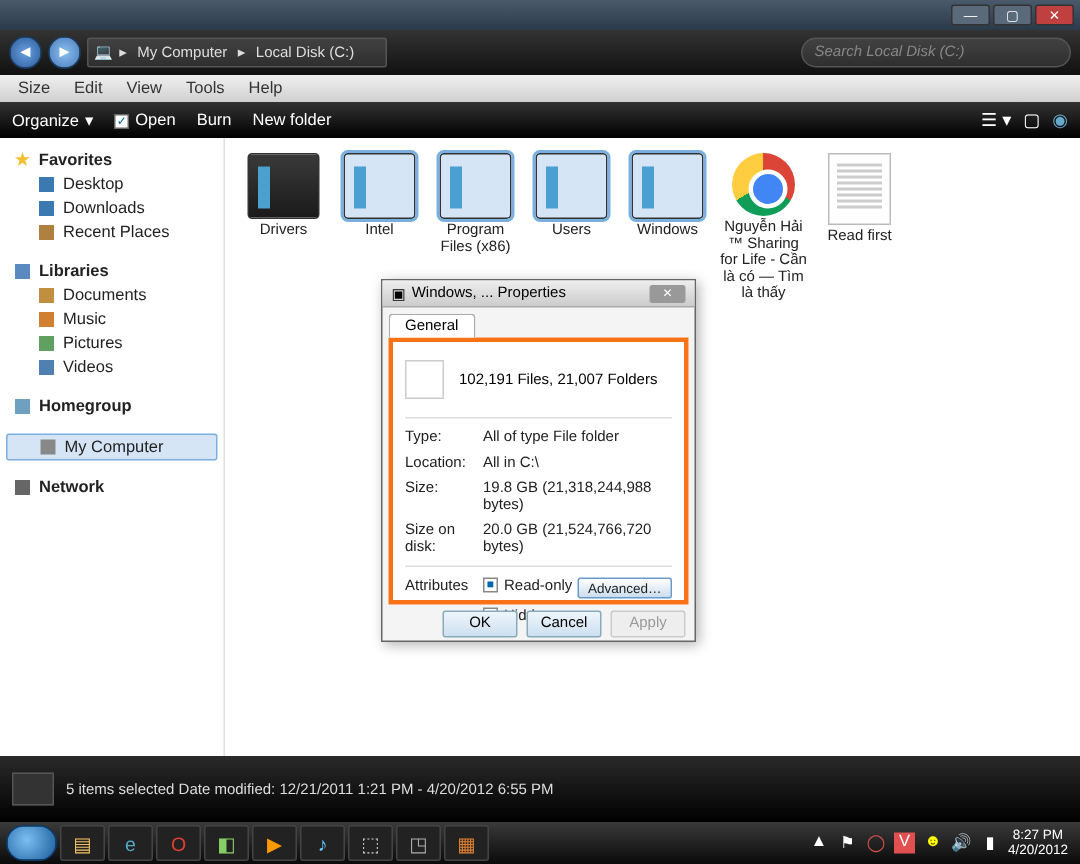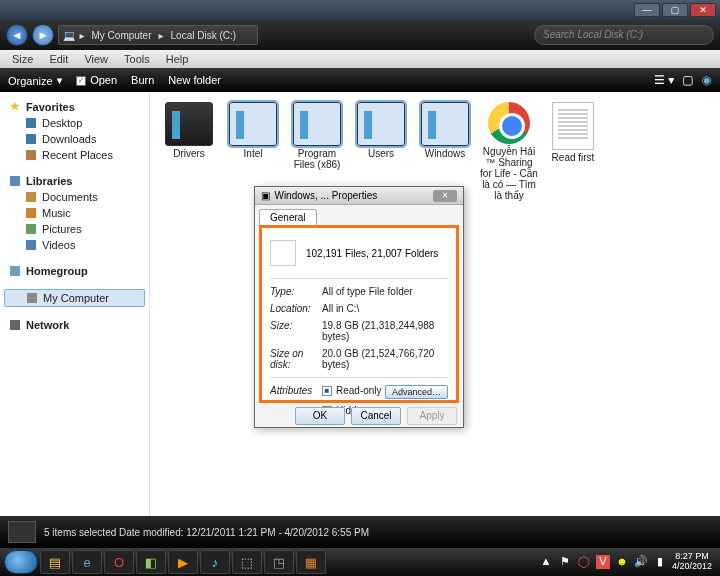--- a/index.html
+++ b/index.html
@@ -52,33 +52,33 @@
 
 
 .dialog { position: absolute; left: 254px; top: 186px; width: 210px; height: 242px; background: #f4f4f4; border: 1px solid #666; box-shadow: 2px 2px 8px rgba(0,0,0,0.3); font-size: 10px; }
 .dialog .dlg-title { height: 18px; background: linear-gradient(#eee,#ccc); display: flex; align-items: center; padding: 0 6px; gap: 4px; border-bottom: 1px solid #aaa; }
 .dialog .dlg-title .t { flex: 1; }
 .dialog .dlg-close { width: 24px; height: 12px; background: #999; color: #fff; font-size: 8px; text-align: center; line-height: 11px; border-radius: 2px; }
 .dialog .tabs { height: 20px; display: flex; align-items: flex-end; padding: 0 4px; }
 .dialog .tab { padding: 2px 10px; background: #fff; border: 1px solid #aaa; border-bottom: none; border-radius: 3px 3px 0 0; }
 .dialog .panel { background: #fff; margin: 0 4px 4px; border: 3px solid #f97316; height: 178px; padding: 8px; }
 .dialog .row { display: flex; padding: 3px 0; }
-.dialog .row .k { width: 52px; color: #222; font-style: italic; }
+.dialog .row .k { width: 52px; color: #222; }
 .dialog .row .v { flex: 1; color: #222; }
 .dialog .sep { border-top: 1px solid #ddd; margin: 4px 0; }
 .dialog .file-ico { width: 26px; height: 26px; border: 1px solid #ccc; background: #fff; display: inline-block; margin-right: 10px; }
 .dialog .summary { display: flex; align-items: center; padding: 4px 0 8px; }
 .dialog .chk2 { width: 10px; height: 10px; border: 1px solid #888; display: inline-block; margin-right: 4px; background: #fff; font-size: 8px; color: #06a; text-align: center; line-height: 8px; vertical-align: middle; }
 .dialog .adv-btn { float: right; font-size: 9px; padding: 1px 6px; background: linear-gradient(#fff,#cde); border: 1px solid #6a9aca; border-radius: 2px; }
 .dialog .dlg-btns { display: flex; justify-content: flex-end; gap: 6px; padding: 0 6px 4px; }
 .dialog .dlg-btn { width: 50px; height: 18px; font-size: 10px; background: linear-gradient(#eef5fc,#cde0f0); border: 1px solid #8ab; border-radius: 2px; text-align: center; line-height: 16px; }
 .dialog .dlg-btn.disabled { color: #999; background: #eee; border-color: #ccc; }
 
 
-.statusbar { position: absolute; left: 0; right: 0; bottom: 28px; height: 32px; background: linear-gradient(#2a2a2a,#000); color: #ddd; font-size: 10px; display: flex; align-items: center; padding: 0 8px; gap: 8px; }
+.statusbar { position: absolute; left: 0; right: 0; bottom: 28px; height: 44px; background: linear-gradient(#2a2a2a,#000); color: #ddd; font-size: 10px; display: flex; align-items: center; padding: 0 8px; gap: 8px; }
 .statusbar .thumb { width: 28px; height: 22px; background: #333; border: 1px solid #555; }
 
 
 .taskbar { position: absolute; left: 0; right: 0; bottom: 0; height: 28px; background: linear-gradient(#3a3a3a,#0a0a0a); display: flex; align-items: center; padding: 0 4px; gap: 2px; }
 .start { width: 34px; height: 24px; border-radius: 14px; background: radial-gradient(circle at 40% 40%, #7ac0f0, #1a5a9a); border: 1px solid #0a3a6a; }
 .task-ico { width: 30px; height: 24px; background: #222; border: 1px solid #444; border-radius: 2px; display: flex; align-items: center; justify-content: center; font-size: 13px; }
 .tray { margin-left: auto; display: flex; align-items: center; gap: 5px; color: #fff; font-size: 9px; }
 .tray .tray-ico { width: 14px; height: 14px; font-size: 11px; text-align: center; }
 .tray .clock { text-align: center; line-height: 1.1; padding-right: 4px; }
 </style>

